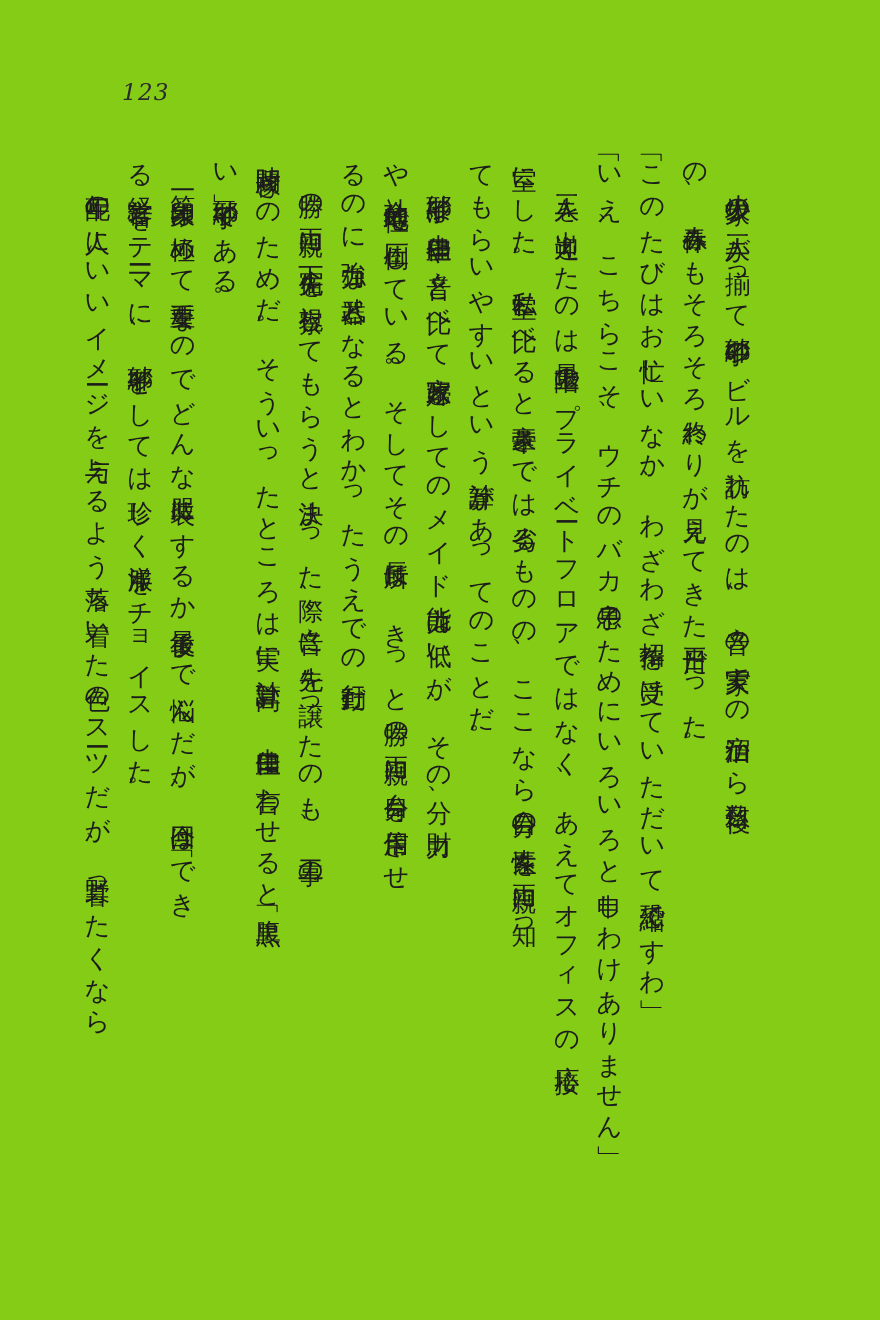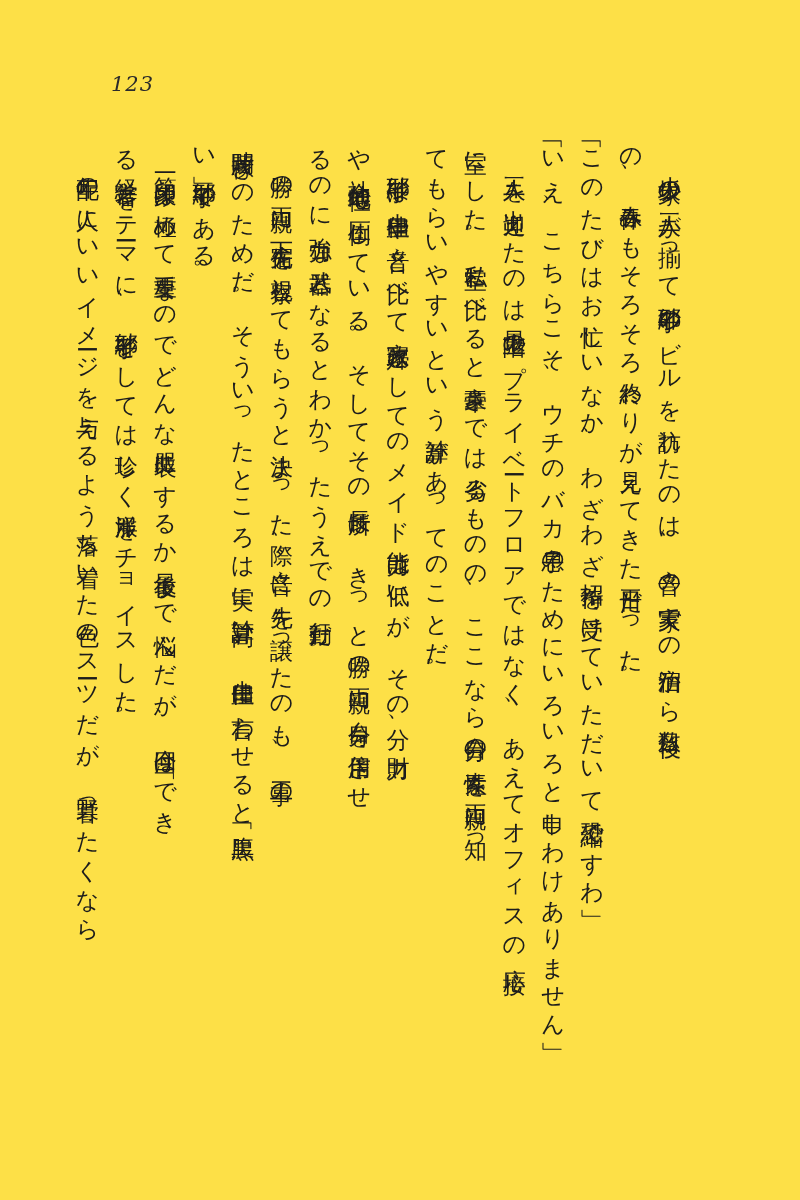--- a/index.html
+++ b/index.html
@@ -7,21 +7,21 @@
     padding: 0;
     width: 800px;
     height: 1200px;
     background: #ffffff;
     overflow: hidden;
   }
   .page {
     position: relative;
     width: 800px;
     height: 1200px;
-    background: #fde047;
+    background: #84cc16;
     font-family: "DejaVu Serif", "Liberation Serif", serif;
   }
   .page-number {
     position: absolute;
     left: 111px;
     top: 72px;
     font-size: 21px;
     font-style: italic;
     letter-spacing: 1px;
     color: #2b2b2b;

